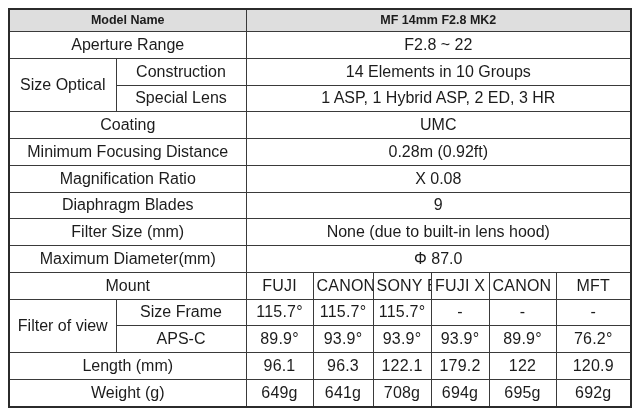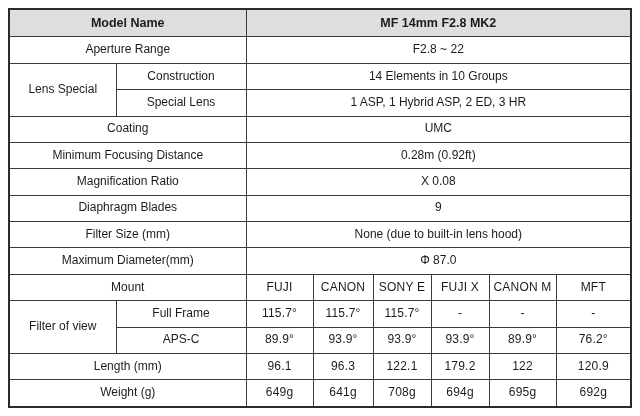--- a/index.html
+++ b/index.html
@@ -18,21 +18,21 @@
     width: 622px;
     height: 400px;
     border-collapse: collapse;
     table-layout: fixed;
     border: 2px solid #2b2b2b;
   }
   table.spec td {
     border: 1px solid #3a3a3a;
     text-align: center;
     vertical-align: middle;
-    font-size: 12px;
+    font-size: 16px;
     line-height: 1.15;
     padding: 2px 3px;
     overflow: hidden;
     white-space: nowrap;
   }
   tr.hdr-row td {
     background: #dedede;
     font-weight: bold;
     font-size: 12.5px;
   }
@@ -59,21 +59,21 @@
       <td colspan="2">Model Name</td>
       <td colspan="6">MF 14mm F2.8 MK2</td>
     </tr>
 
     <tr>
       <td colspan="2">Aperture Range</td>
       <td colspan="6">F2.8 ~ 22</td>
     </tr>
 
     <tr>
-      <td rowspan="2">Lens Special</td>
+      <td rowspan="2">Size Optical</td>
       <td>Construction</td>
       <td colspan="6">14 Elements in 10 Groups</td>
     </tr>
     <tr>
       <td>Special Lens</td>
       <td colspan="6">1 ASP, 1 Hybrid ASP, 2 ED, 3 HR</td>
     </tr>
 
     <tr>
       <td colspan="2">Coating</td>
@@ -110,21 +110,21 @@
       <td class="small">FUJI</td>
       <td class="small">CANON</td>
       <td class="small">SONY E</td>
       <td class="small">FUJI X</td>
       <td class="small">CANON M</td>
       <td class="small">MFT</td>
     </tr>
 
     <tr>
       <td rowspan="2">Filter of view</td>
-      <td>Full Frame</td>
+      <td>Size Frame</td>
       <td class="small">115.7°</td>
       <td class="small">115.7°</td>
       <td class="small">115.7°</td>
       <td class="small">-</td>
       <td class="small">-</td>
       <td class="small">-</td>
     </tr>
     <tr>
       <td>APS-C</td>
       <td class="small">89.9°</td>

